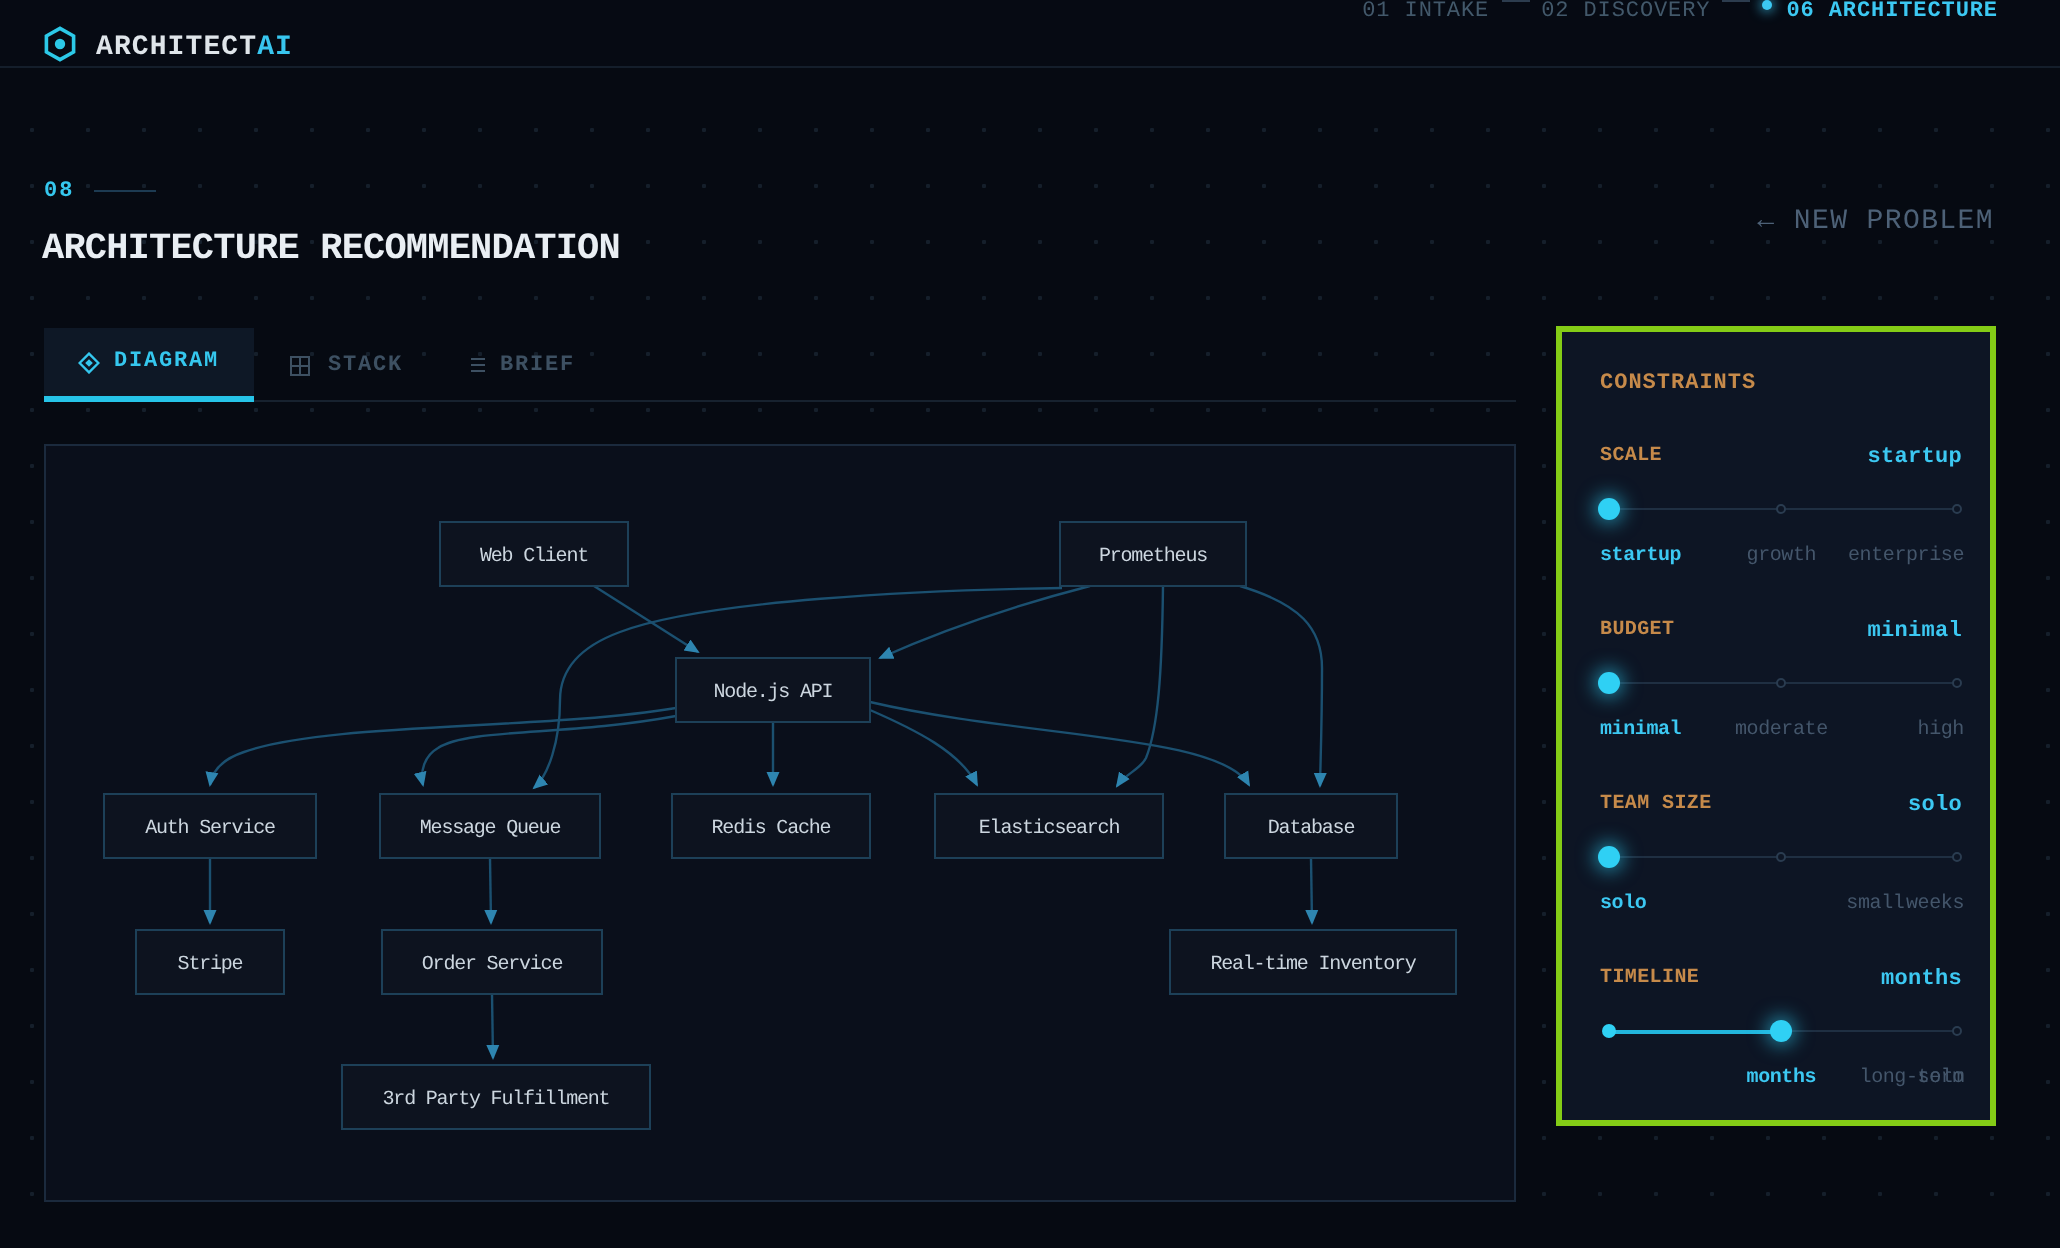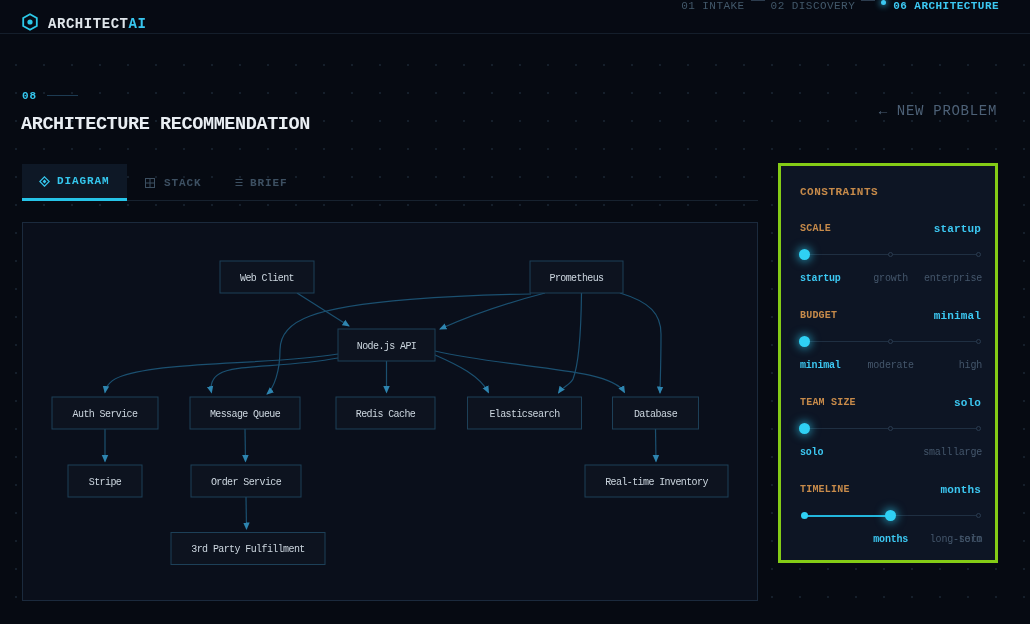--- a/index.html
+++ b/index.html
@@ -174,21 +174,21 @@
     <div class="thumb" style="left:18px;"></div>
     <div class="slabs"><span class="on">minimal</span><span class="c" style="left:90.7px;">moderate</span><span class="r">high</span></div>
   </div>
   <div class="grp" style="top:231px;">
     <div class="lab">TEAM SIZE</div>
       <div class="val">solo</div>
     <div class="track"></div>
     <div class="stop" style="left:107.2px;"></div>
     <div class="stop" style="left:195px;"></div>
     <div class="thumb" style="left:18px;"></div>
-    <div class="slabs"><span class="on">solo</span><span class="c" style="left:90.7px;margin-left:47px;">small</span><span class="r">large</span></div>
+    <div class="slabs"><span class="on">solo</span><span class="c" style="left:90.7px;margin-left:47px;">small</span><span class="r">weeks</span></div>
   </div>
   <div class="grp" style="top:318px;text-align:right;">
     <div class="lab">TIMELINE</div>
       <div class="val">months</div>
     <div class="track"></div>
     <div class="fill" style="left:23.5px;width:86px;"></div>
     <div class="minidot" style="left:20px;"></div>
     <div class="stop" style="left:195px;"></div>
     <div class="thumb" style="left:104.2px;"></div>
     <div class="slabs"><span class="on" style="position:absolute;left:90.7px;transform:translateX(-50%);">months</span><span style="margin-left:0;">solo</span><span class="r">long-term</span></div>

